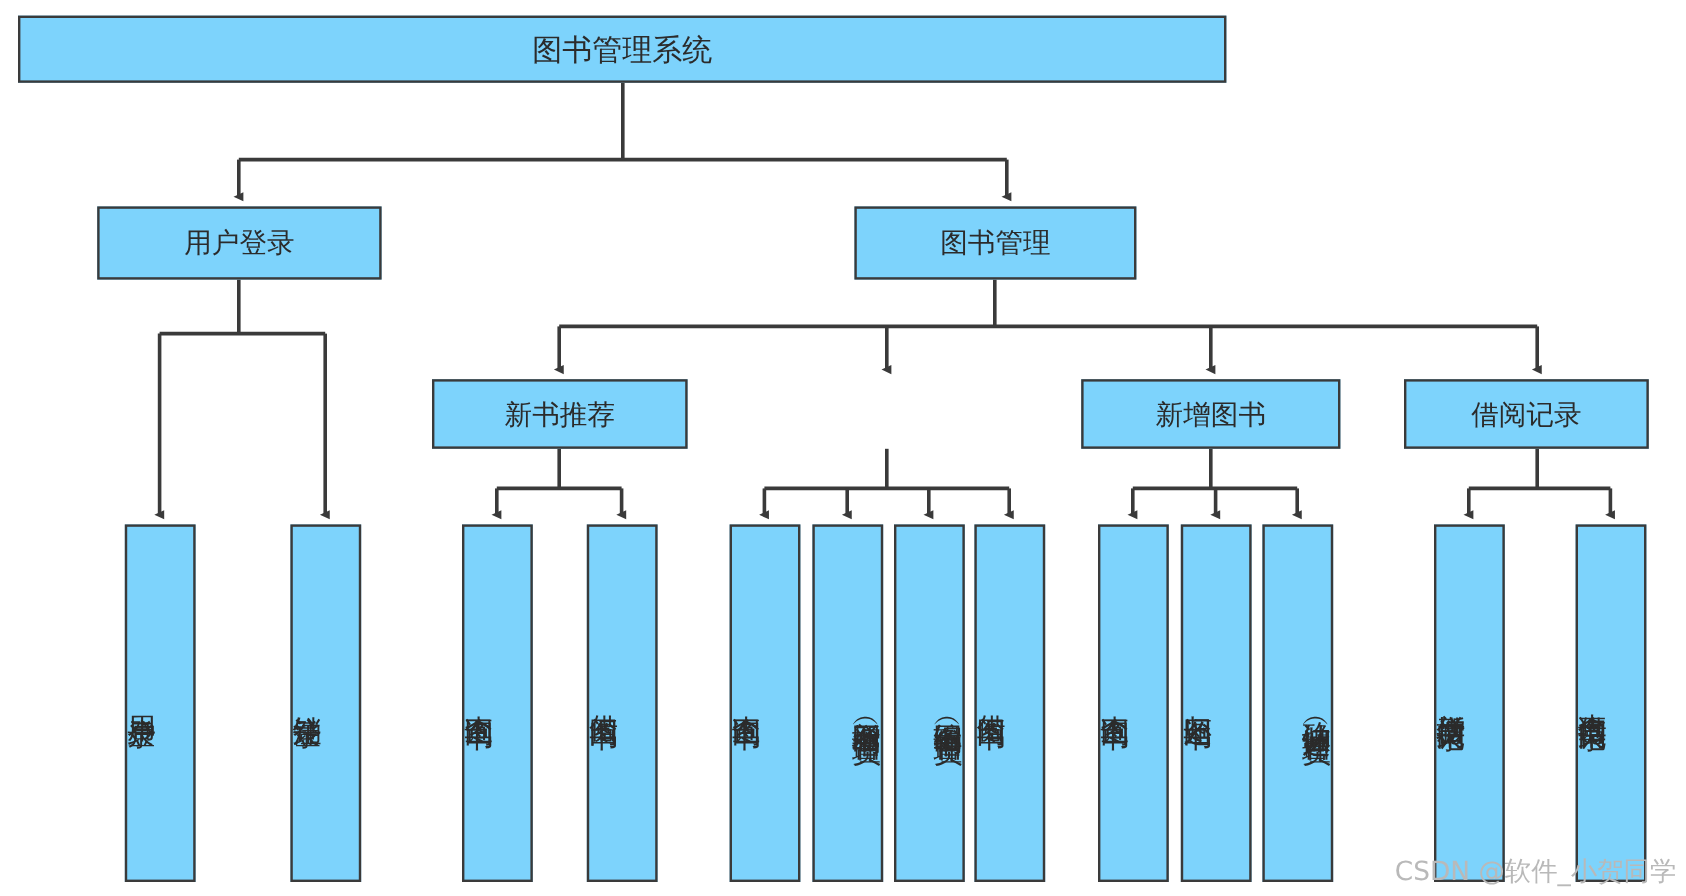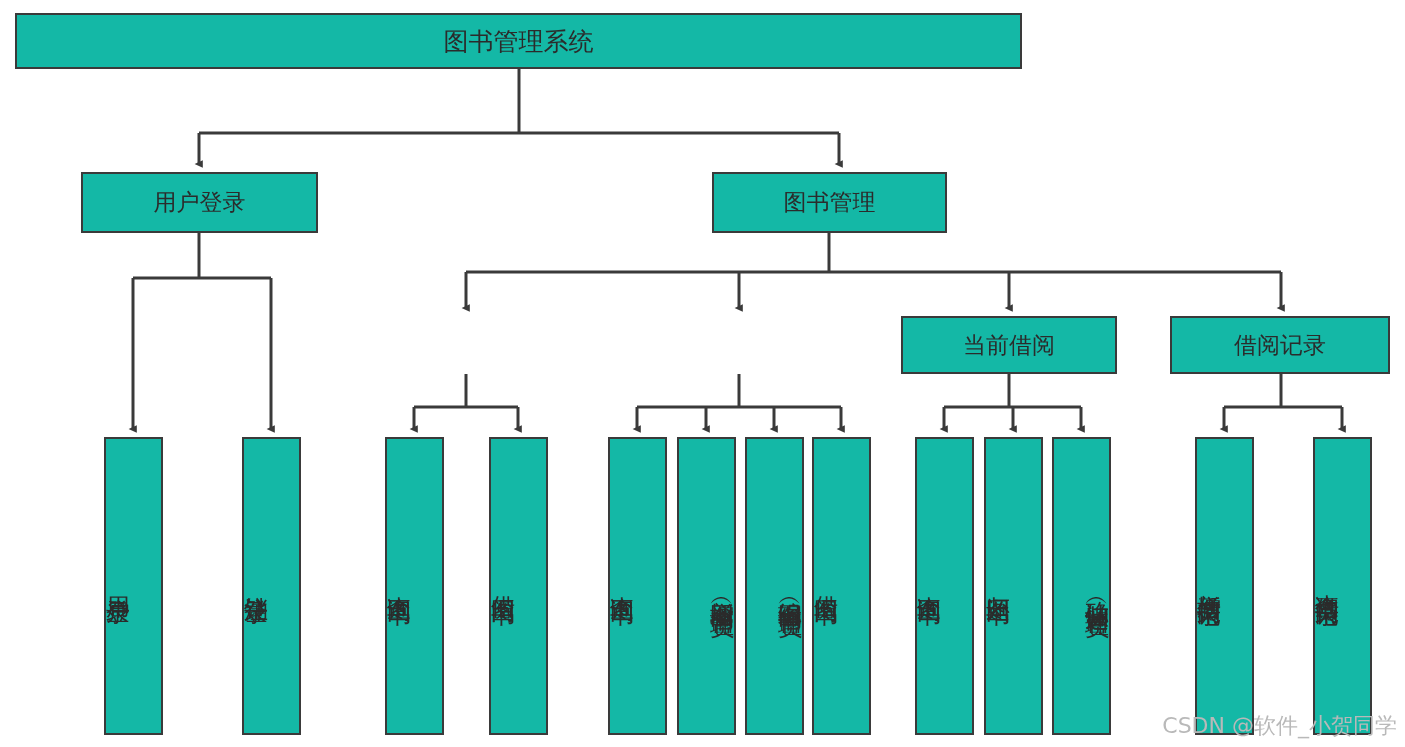--- a/index.html
+++ b/index.html
@@ -20,21 +20,21 @@
   #edges {
     position: absolute;
     left: 0;
     top: 0;
     width: 1405px;
     height: 747px;
   }
   .node {
     position: absolute;
     box-sizing: border-box;
-    background: #14b8a6;
+    background: #7dd3fc;
     border: 2.5px solid #3a3a3a;
     display: flex;
     align-items: center;
     justify-content: center;
     color: #2b2b2b;
     z-index: 2;
   }
   .node.root {
     font-size: 25px;
   }
@@ -128,24 +128,27 @@
     <span class="label">图书管理系统</span>
   </div>
 
   <div class="node level2" style="left:81px; top:172px; width:237px; height:61px;">
     <span class="label">用户登录</span>
   </div>
   <div class="node level2" style="left:712px; top:172px; width:235px; height:61px;">
     <span class="label">图书管理</span>
   </div>
 
+  <div class="node level2" style="left:360px; top:316px; width:213px; height:58px;">
+    <span class="label">新书推荐</span>
+  </div>
   <div class="node level2" style="left:901px; top:316px; width:216px; height:58px;">
-    <span class="label">当前借阅</span>
+    <span class="label">新增图书</span>
   </div>
-  <div class="node level2" style="left:1170px; top:316px; width:220px; height:58px;">
+  <div class="node level2" style="left:1170px; top:316px; width:204px; height:58px;">
     <span class="label">借阅记录</span>
   </div>
 
   <div class="node leaf anchor-bottom" style="left:104px; top:437px; width:59px; height:298px;">
     <span class="label">用户登录</span>
   </div>
   <div class="node leaf anchor-bottom" style="left:242px; top:437px; width:59px; height:298px;">
     <span class="label">注销登录</span>
   </div>
 

